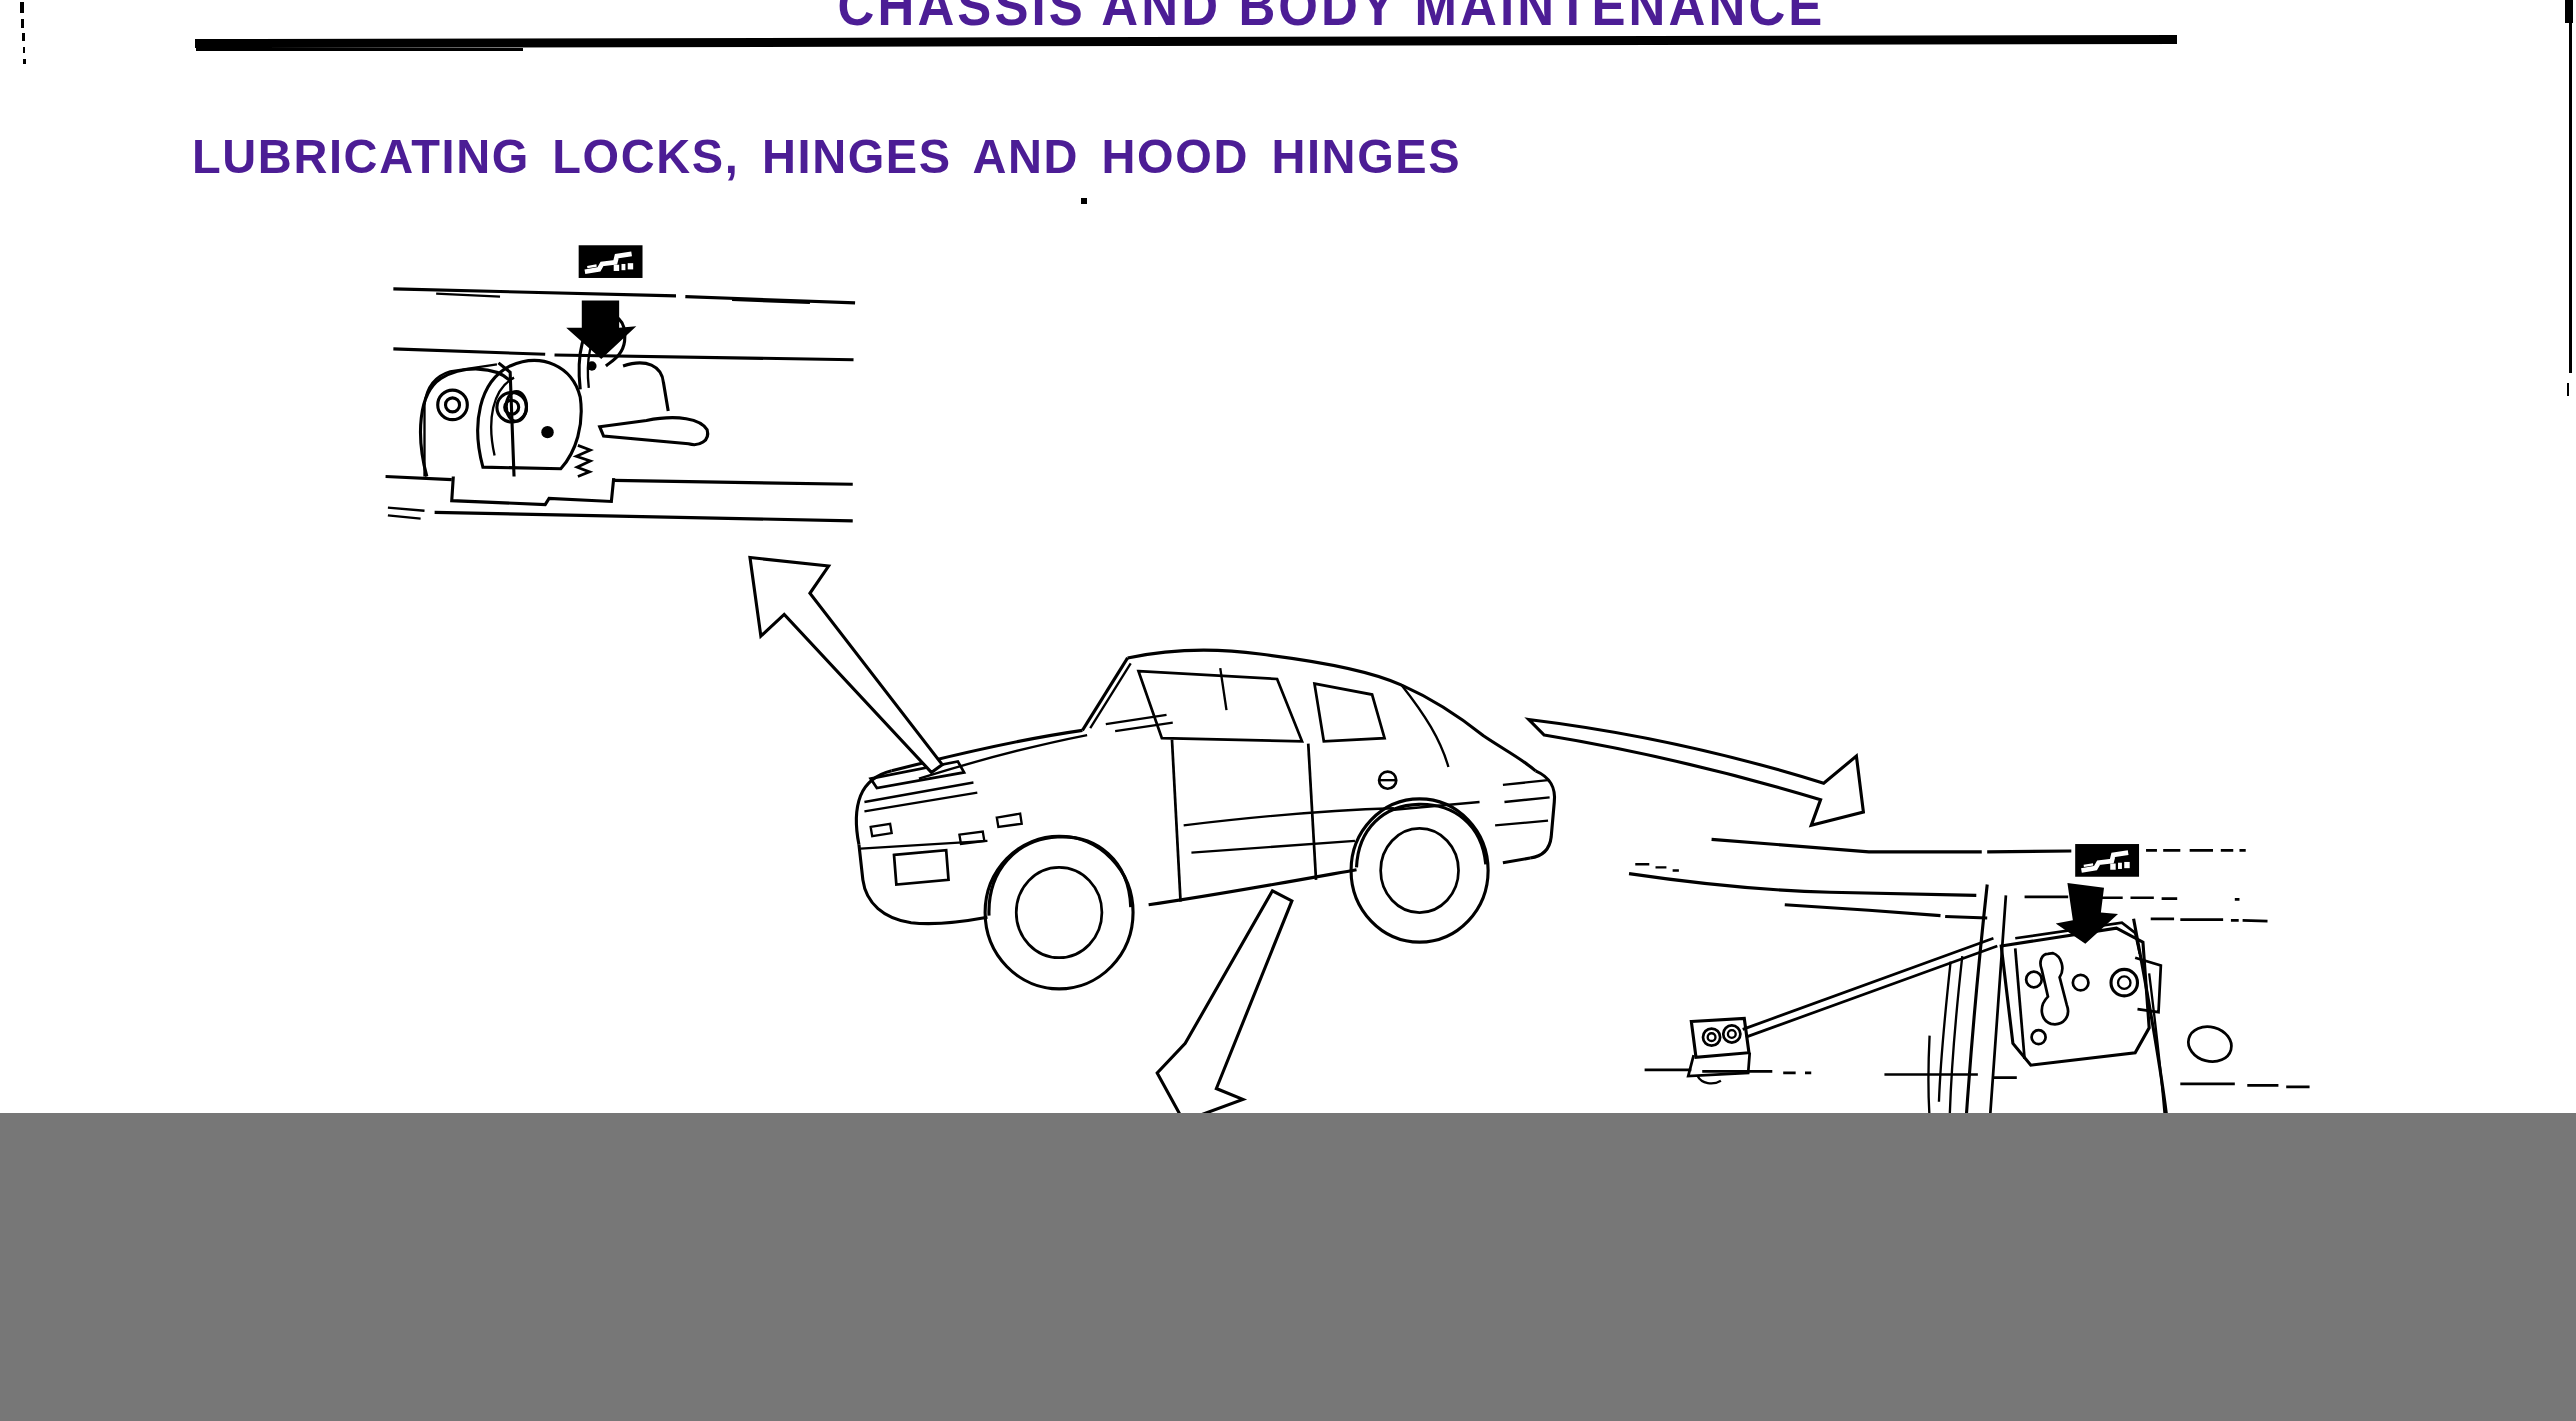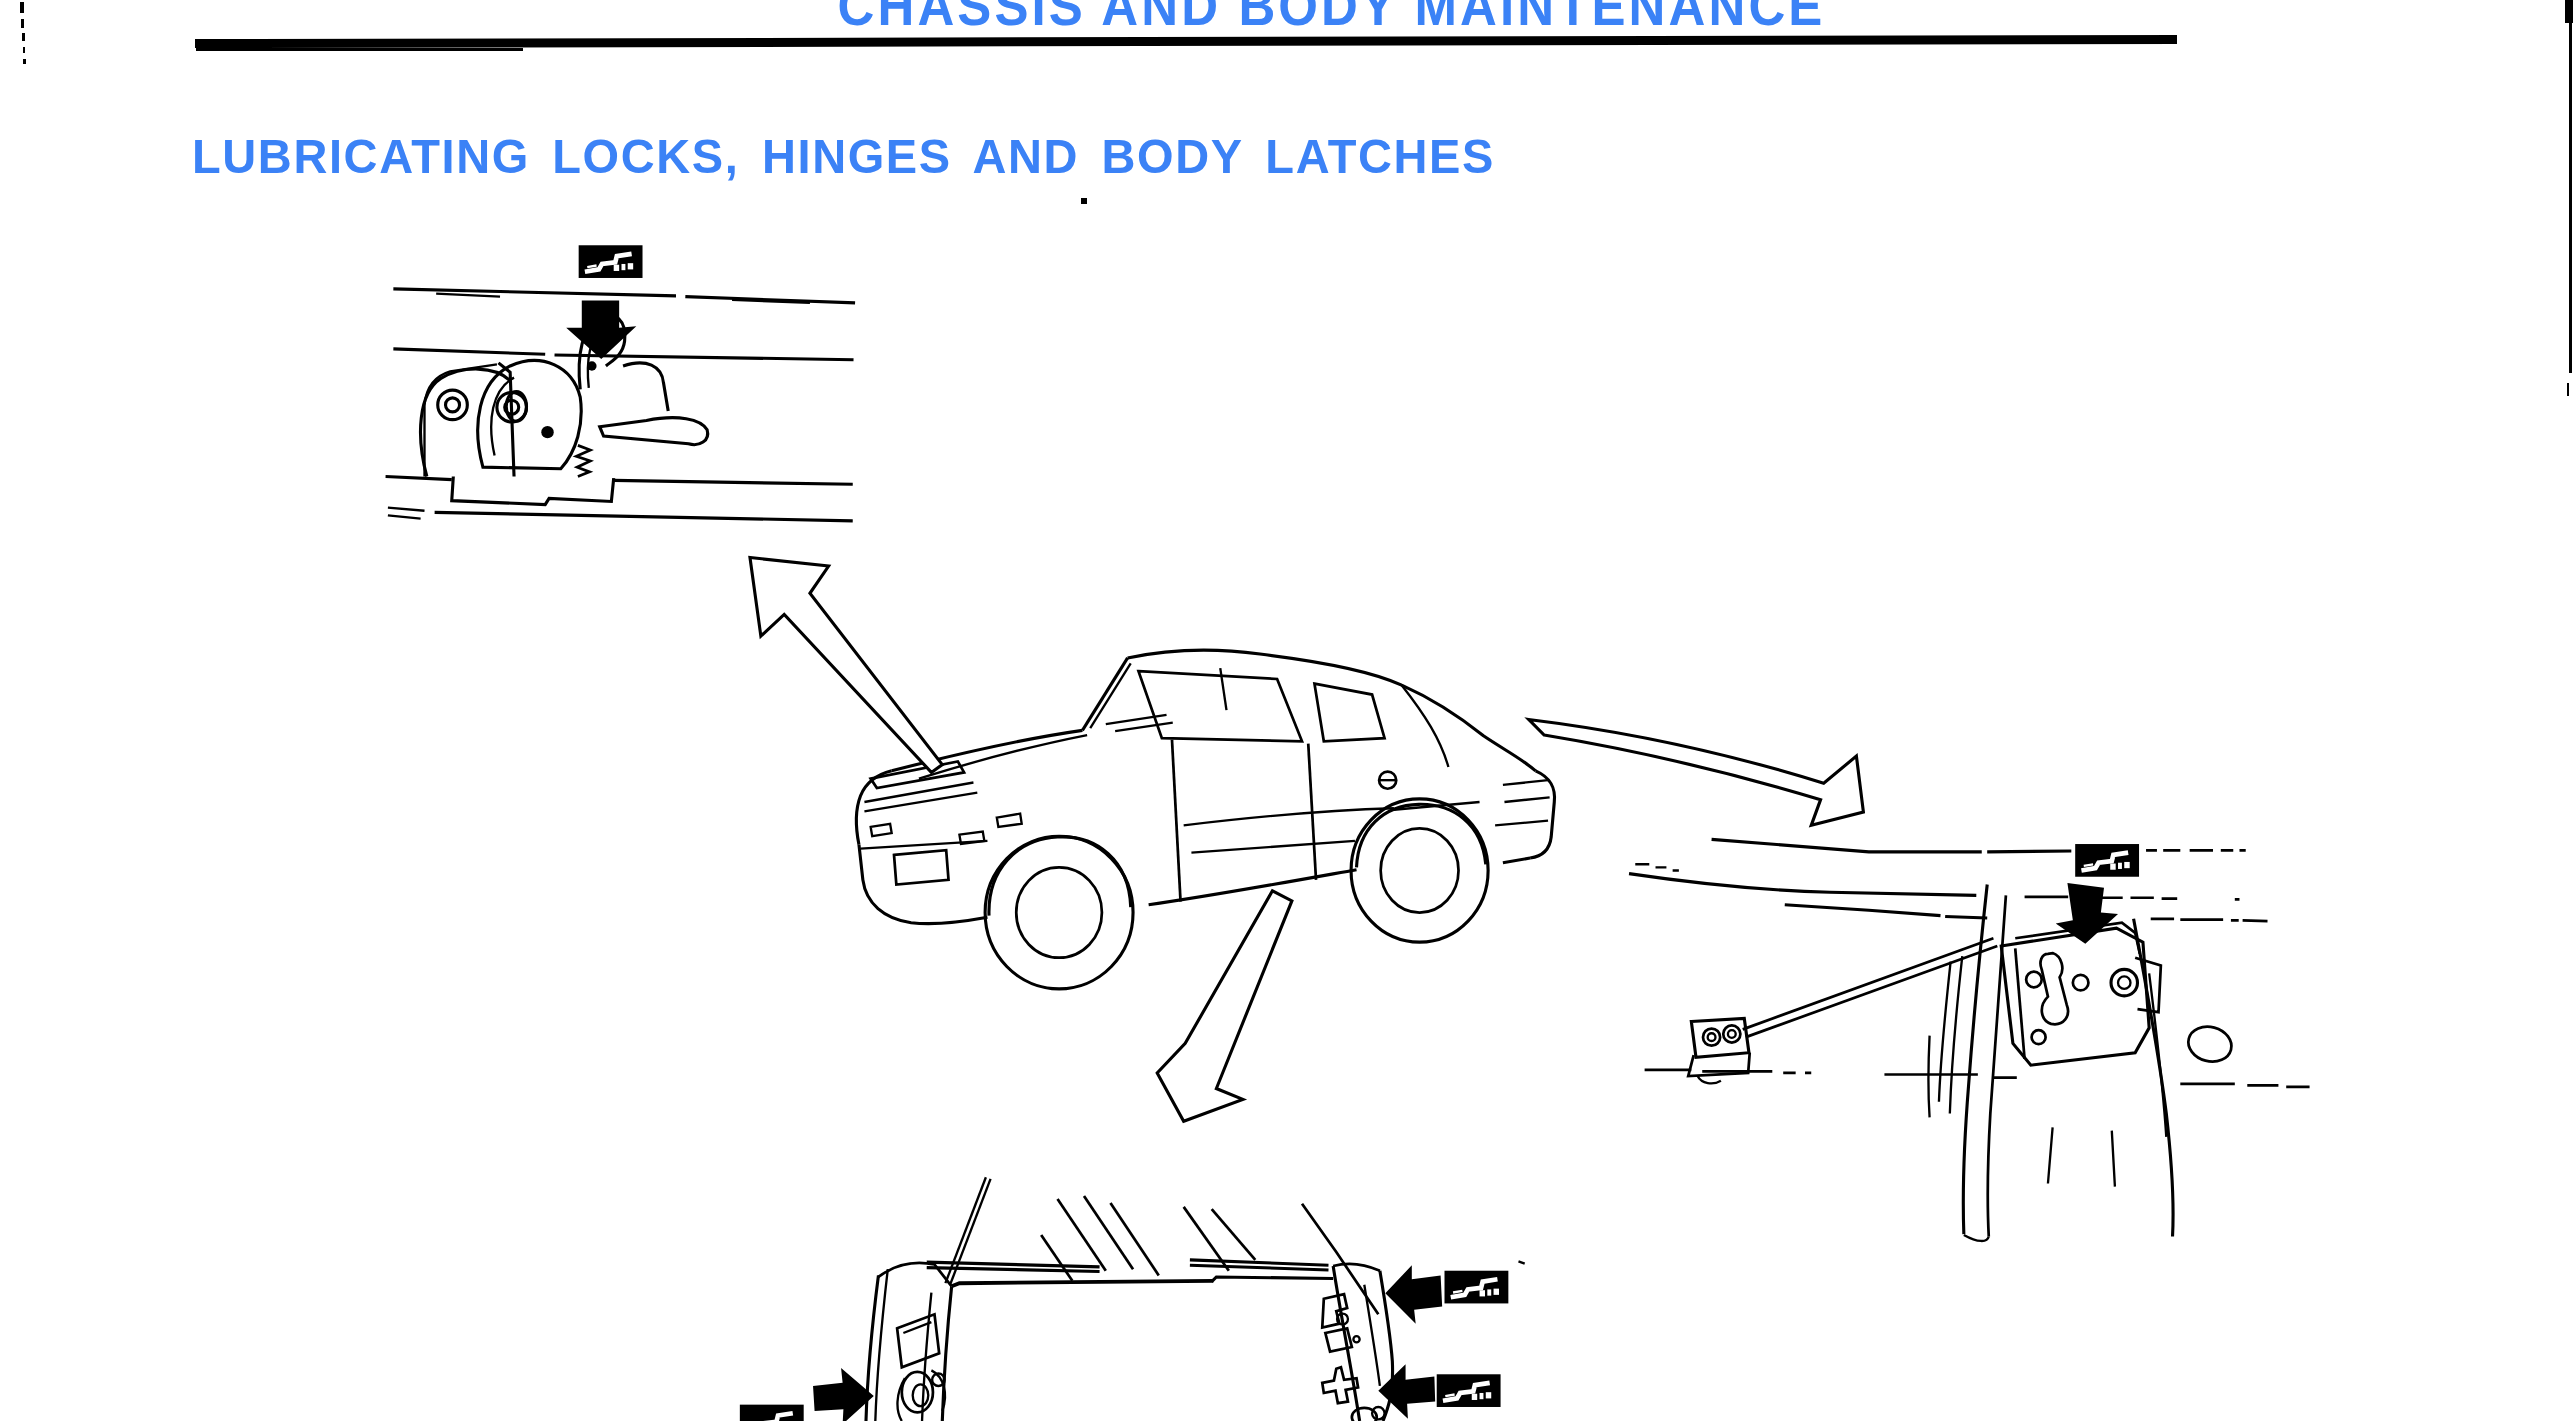--- a/index.html
+++ b/index.html
@@ -1,22 +1,22 @@
 <!DOCTYPE html>
 <html style="font-size:12.5px"><head>
 <meta charset="utf-8">
 <style>
   html,body{margin:0;padding:0;background:#777;}
   .page{
     position:relative;
-    width:2576px;height:1421px;
+    width:2576px;height:1113px;
     background:#ffffff;
     overflow:hidden;
     font-family:"Liberation Sans", sans-serif;
-    color:#3b82f6;
+    color:#4c1d95;
   }
   .page-title{
     position:absolute;
     left:794px; top:-19.5px; width:1075px;
     text-align:center;
     font-size:51px; font-weight:bold; letter-spacing:3.1px;
     line-height:1; white-space:nowrap;
     transform:scaleY(1.08);
   }
   .title-rule{
@@ -43,21 +43,21 @@
 </style>
 </head>
 <body>
 
 <div class="page">
 
   <div class="page-title">CHASSIS AND BODY MAINTENANCE</div>
   <div class="title-rule"></div>
   <div class="title-rule-2"></div>
 
-  <div class="section-heading">LUBRICATING LOCKS, HINGES AND BODY LATCHES</div>
+  <div class="section-heading">LUBRICATING LOCKS, HINGES AND HOOD HINGES</div>
 
   <div class="speck" style="left:20px;top:1.6px;width:3.9px;height:11.7px;"></div>
   <div class="speck" style="left:21px;top:18.7px;width:3.1px;height:9.3px;"></div>
   <div class="speck" style="left:22px;top:33px;width:3.1px;height:7.8px;"></div>
   <div class="speck" style="left:22.6px;top:47px;width:2.3px;height:6.2px;"></div>
   <div class="speck" style="left:23.4px;top:59px;width:2.3px;height:4.7px;"></div>
 
   <div class="speck" style="left:1081px;top:198px;width:5.5px;height:5.5px;"></div>
 
   <div class="speck" style="left:2565px;top:0;width:7.8px;height:23.4px;"></div>

